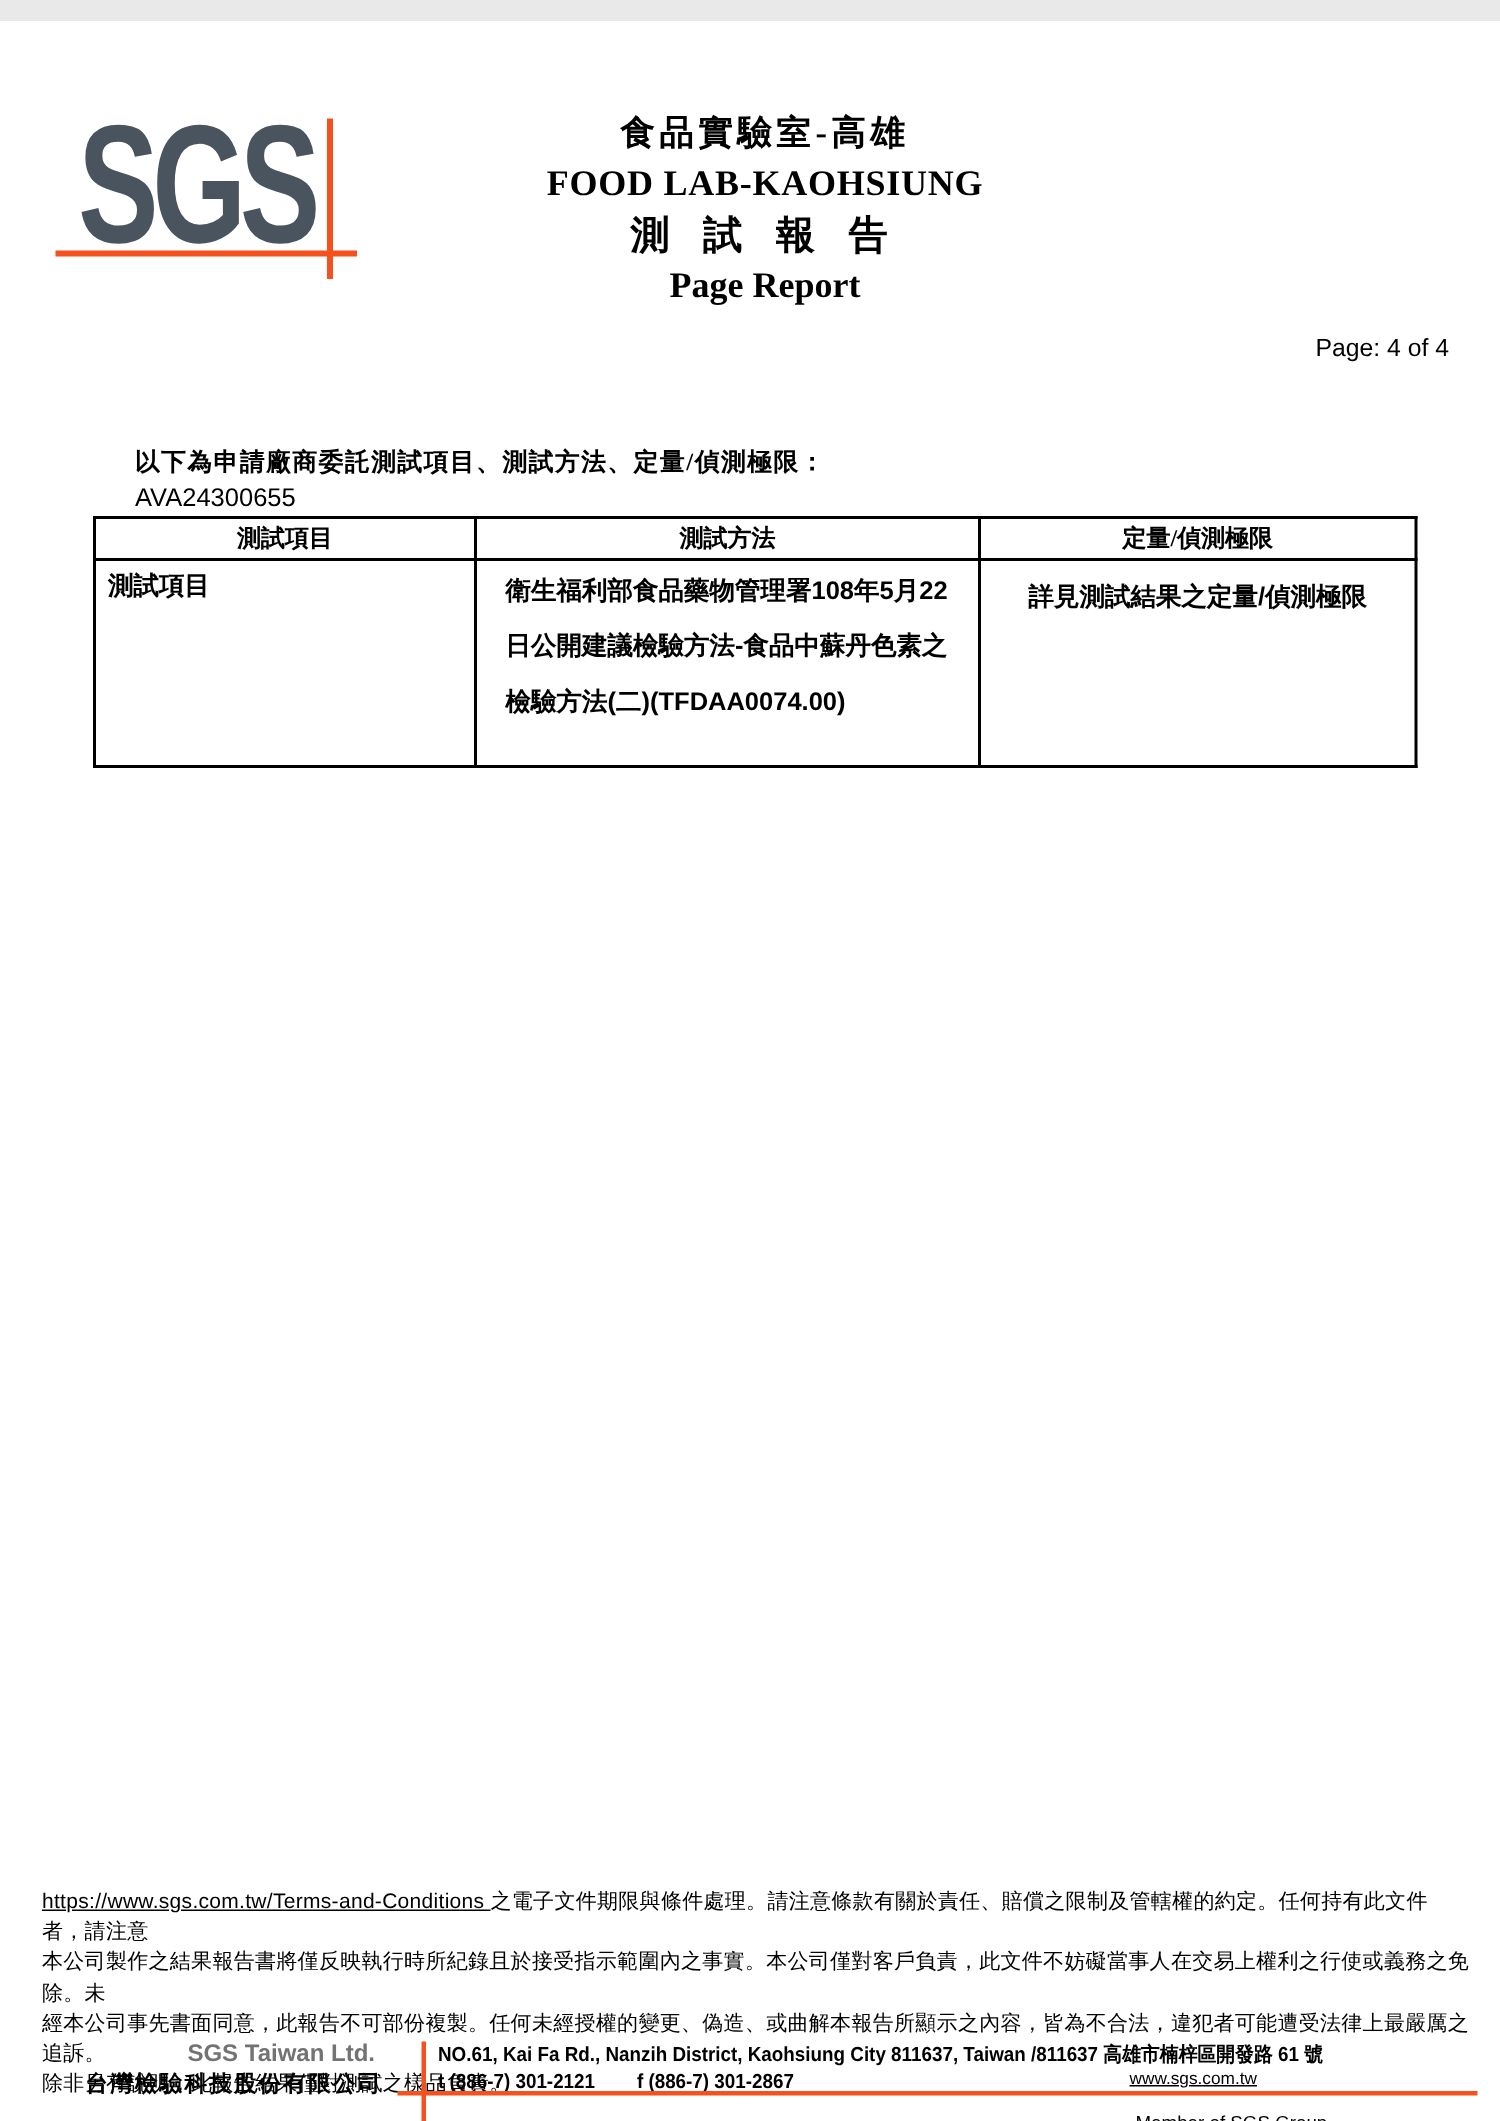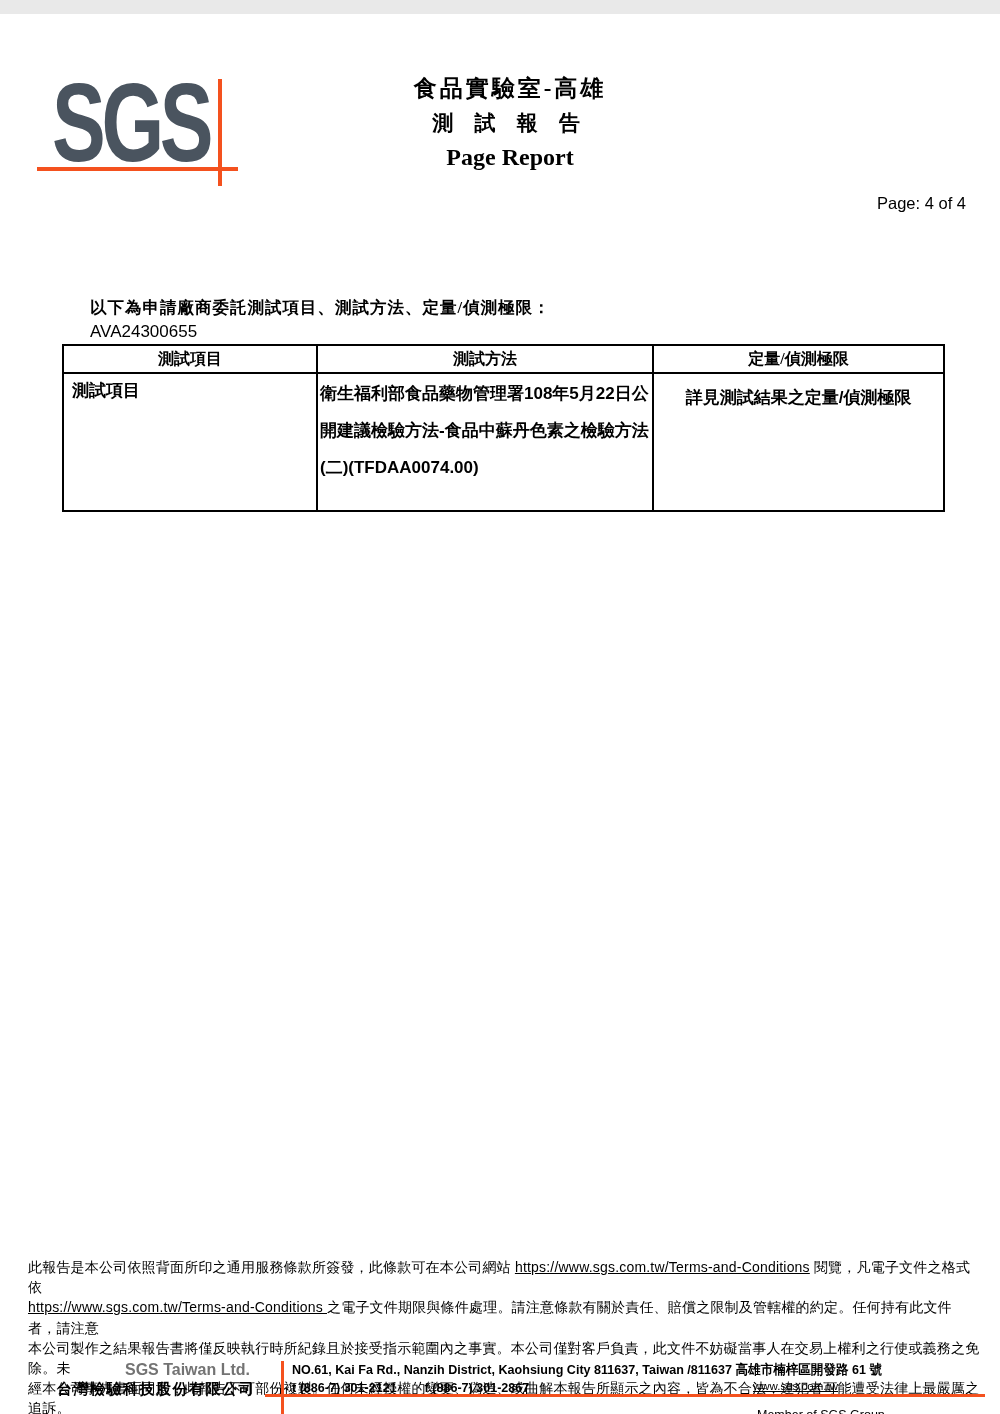--- a/index.html
+++ b/index.html
@@ -17,44 +17,44 @@
     font-size:112px; line-height:112px; letter-spacing:-6px;
     color:#4a545f; transform:scaleX(0.72); transform-origin:left top;
   }
   .logo-vline { position:absolute; left:178px; top:20px; width:4px; height:107px; background:#f4511e; }
   .logo-hline { position:absolute; left:-3px; top:108px; width:201px; height:4px; background:#f4511e; }
 
   .titles { position:absolute; left:255px; top:58px; width:510px; text-align:center; }
   .titles .t { font-family:"Liberation Serif", serif; font-weight:700; line-height:34px; }
   .t-zh1 { font-size:23px; letter-spacing:3px; }
   .t-en1 { font-size:24px; letter-spacing:0.5px; }
-  .t-zh2 { font-size:21px; letter-spacing:8px; }
+  .t-zh2 { font-size:26px; letter-spacing:8px; }
   .t-en2 { font-size:24px; }
 
-  .page-label { position:absolute; left:877px; top:180px; font-size:16.5px; }
+  .page-label { position:absolute; left:877px; top:209px; font-size:16.5px; }
 
   
   .intro {
     position:absolute; left:90px; top:283px; font-size:16.5px; font-weight:700;
     font-family:"Liberation Serif", serif; letter-spacing:1px;
   }
   .report-no { position:absolute; left:90px; top:308px; font-size:17px; }
 
   .test-table {
     position:absolute; left:62px; top:330px; width:881px;
     border-collapse:collapse; table-layout:fixed; border:2.5px solid #000;
   }
   .test-table th, .test-table td { border:2px solid #000; }
   .test-table th {
     height:24px; font-size:16px; font-weight:700; text-align:center;
     font-family:"Liberation Serif", serif; padding:1px 4px;
   }
   .test-table td { vertical-align:top; height:126px; font-size:17px; font-weight:600; }
   .cell-item  { padding:5px 8px; }
-  .cell-method{ padding:1px 2px; line-height:37px; }
+  .cell-method{ padding:1px 19px; line-height:37px; }
   .cell-limit { padding:5px 4px; line-height:37px; text-align:center; }
 
   
   .legal {
     position:absolute; left:28px; top:1243px; width:952px;
     font-size:14px; line-height:20.2px; font-weight:500; letter-spacing:0.2px;
   }
   .legal .url { text-decoration:underline; }
 
   .company-en {
@@ -86,20 +86,21 @@
 <div class="page">
 
   <div class="logo">
     <div class="logo-word">SGS</div>
     <div class="logo-vline"></div>
     <div class="logo-hline"></div>
   </div>
 
   <div class="titles">
     <div class="t t-zh1">食品實驗室-高雄</div>
+    <div class="t t-en1">FOOD LAB-KAOHSIUNG</div>
     <div class="t t-zh2">測 試 報 告</div>
     <div class="t t-en2">Page Report</div>
   </div>
 
   <div class="page-label">Page: 4 of 4</div>
 
   <div class="intro">以下為申請廠商委託測試項目、測試方法、定量/偵測極限：</div>
   <div class="report-no">AVA24300655</div>
 
   <table class="test-table">
@@ -118,21 +119,20 @@
     <tbody>
       <tr>
         <td class="cell-item">測試項目</td>
         <td class="cell-method">衛生福利部食品藥物管理署108年5月22日公開建議檢驗方法-食品中蘇丹色素之檢驗方法(二)(TFDAA0074.00)</td>
         <td class="cell-limit">詳見測試結果之定量/偵測極限</td>
       </tr>
     </tbody>
   </table>
 
   <div class="legal">
-    <div><span>此報告是本公司依照背面所印之通用服務條款所簽發，此條款可在本公司網站 </span><span class="url">https://www.sgs.com.tw/Terms-and-Conditions</span><span> 閱覽，凡電子文件之格式依</span></div>
     <div><span></span><span class="url">https://www.sgs.com.tw/Terms-and-Conditions </span><span>之電子文件期限與條件處理。請注意條款有關於責任、賠償之限制及管轄權的約定。任何持有此文件者，請注意</span></div>
     <div><span>本公司製作之結果報告書將僅反映執行時所紀錄且於接受指示範圍內之事實。本公司僅對客戶負責，此文件不妨礙當事人在交易上權利之行使或義務之免除。未</span></div>
     <div><span>經本公司事先書面同意，此報告不可部份複製。任何未經授權的變更、偽造、或曲解本報告所顯示之內容，皆為不合法，違犯者可能遭受法律上最嚴厲之追訴。</span></div>
     <div><span>除非另有說明，此報告結果僅對測試之樣品負責。</span></div>
   </div>
 
   <div class="company-en">SGS Taiwan Ltd.</div>
   <div class="company-zh">台灣檢驗科技股份有限公司</div>
   <div class="f-vline"></div>
   <div class="address">NO.61, Kai Fa Rd., Nanzih District, Kaohsiung City 811637, Taiwan /811637 高雄市楠梓區開發路 61 號</div>

